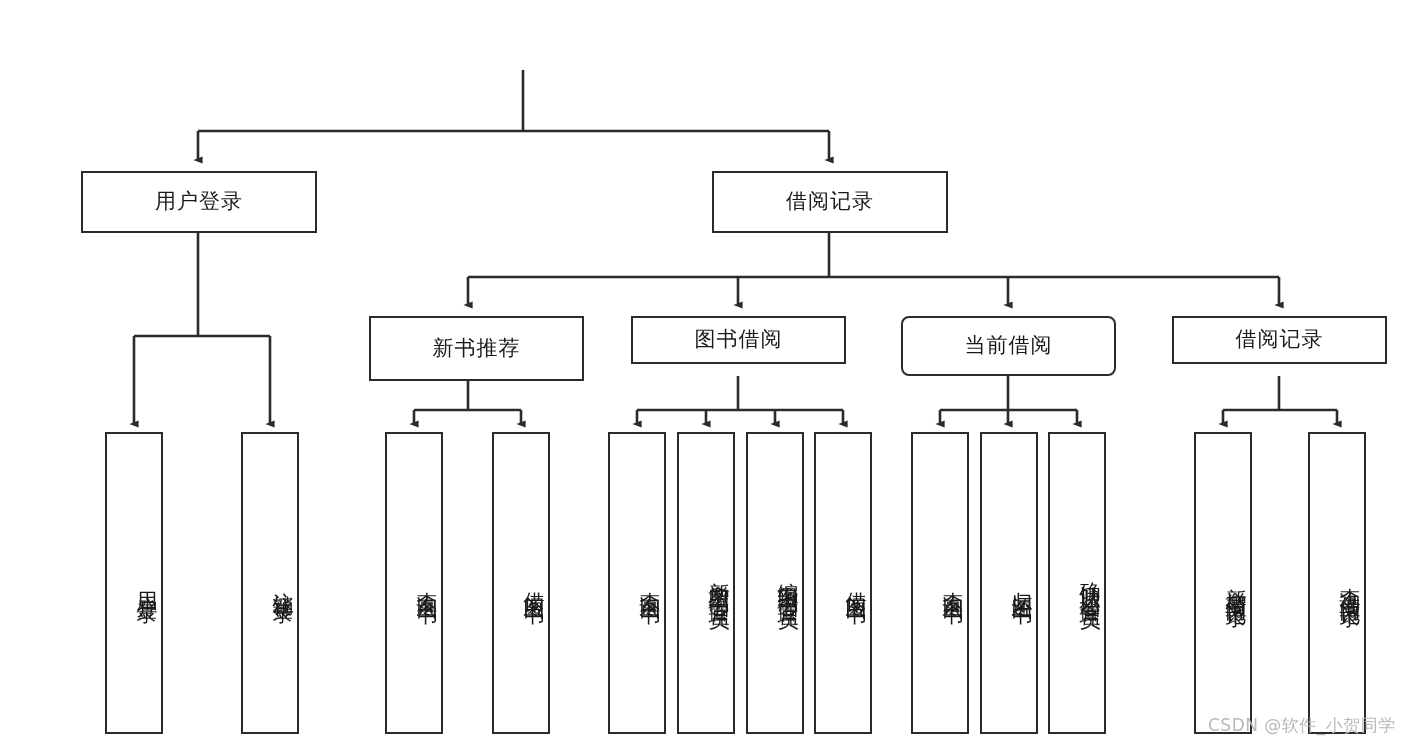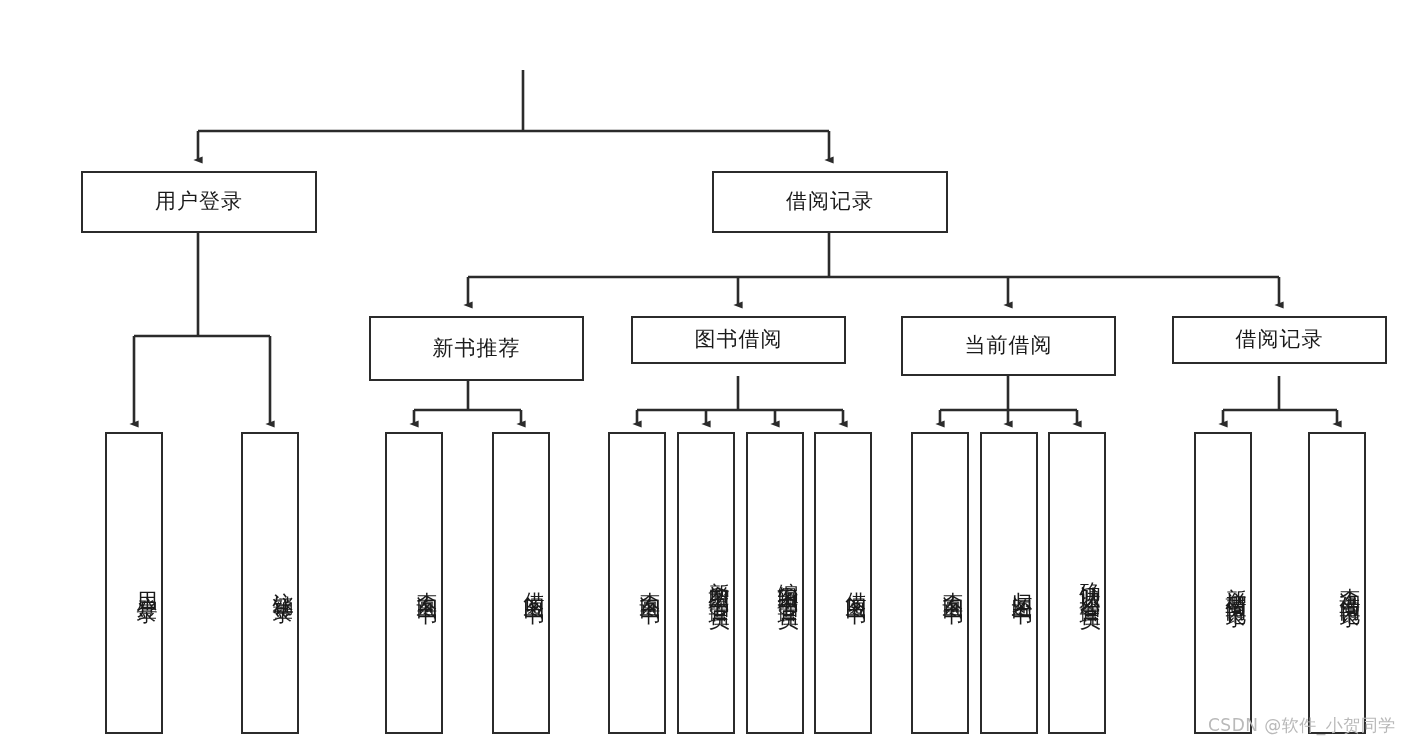--- a/index.html
+++ b/index.html
@@ -127,21 +127,21 @@
   <div class="node horiz" style="left:712px; top:171px; width:236px; height:62px;">
     <span>借阅记录</span>
   </div>
 
   <div class="node horiz" style="left:361px; top:316px; width:215px; height:65px;margin-left:8px;">
     <span>新书推荐</span>
   </div>
   <div class="node horiz" style="left:631px; top:316px; width:215px; height:48px;">
     <span>图书借阅</span>
   </div>
-  <div class="node horiz" style="left:901px; top:316px; width:215px; height:60px;">
+  <div class="node horiz" style="left:901px; top:316px; width:215px; height:60px;border-radius:8px;">
     <span>当前借阅</span>
   </div>
   <div class="node horiz" style="left:1172px; top:316px; width:215px; height:48px;">
     <span>借阅记录</span>
   </div>
 
   <div class="node vert" style="left:105px; top:432px; width:58px; height:302px;">
     <span class="vtext">用户登录</span>
   </div>
   <div class="node vert" style="left:241px; top:432px; width:58px; height:302px;">

